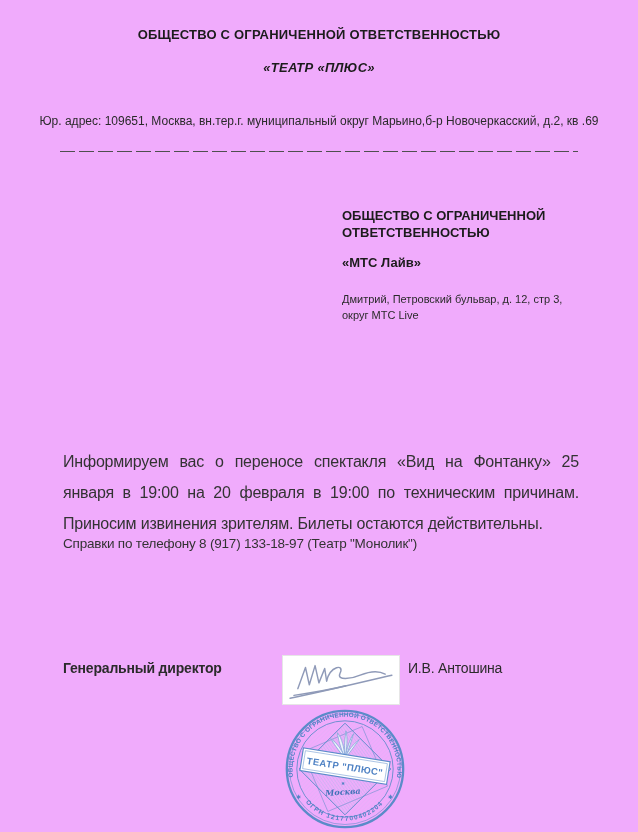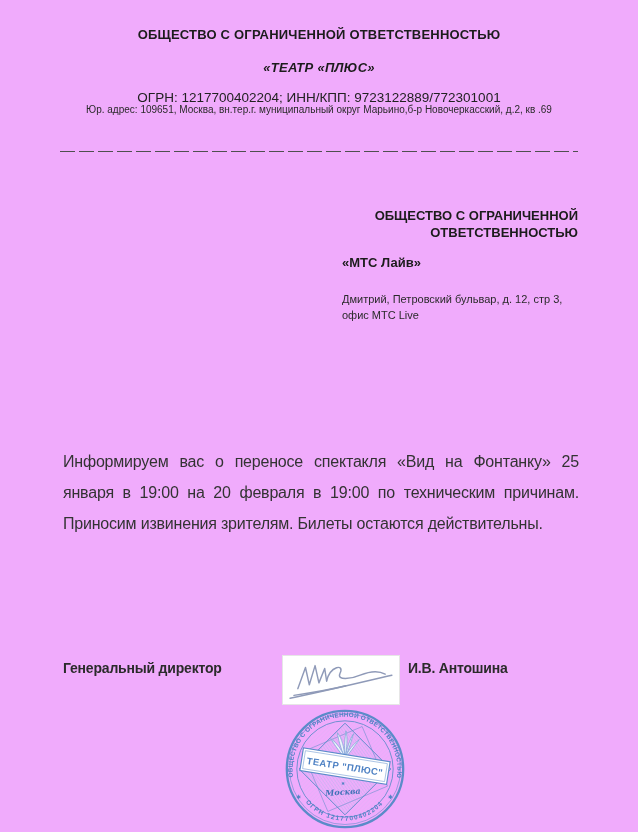--- a/index.html
+++ b/index.html
@@ -9,72 +9,72 @@
     background:#f0abfc;
     overflow:hidden;
     font-family:"Liberation Sans", sans-serif;
     color:#222;
   }
   .abs{position:absolute;}
   .center{left:0;right:0;text-align:center;}
   .hdr-org{top:27px;font-size:13px;font-weight:bold;color:#1c1c1c;letter-spacing:.2px;}
   .hdr-name{top:60px;font-size:13px;font-weight:bold;color:#1c1c1c;letter-spacing:.3px;font-style:italic;}
   .hdr-reg{top:90px;font-size:13.5px;color:#222;}
-  .hdr-addr{top:104px;font-size:10px;color:#2a2a2a;}
+  .hdr-addr{top:114px;font-size:12px;color:#2a2a2a;}
   .divider{
     top:151px;left:60px;width:518px;height:1px;
     background:repeating-linear-gradient(90deg,#4f4f4f 0 15px,rgba(0,0,0,0) 15px 19px);
   }
   .outgoing{top:207px;left:63px;font-size:13px;color:#1f1f1f;}
   .recipient{top:207px;left:342px;width:236px;}
-  .rec-org{font-size:13px;font-weight:bold;color:#1c1c1c;line-height:17px;text-align:right;}
+  .rec-org{font-size:13px;font-weight:bold;color:#1c1c1c;line-height:17px;}
   .rec-name{margin-top:14px;font-size:13px;font-weight:bold;color:#1c1c1c;}
   .rec-addr{margin-top:21px;font-size:11px;color:#2a2a2a;line-height:16px;}
   .salutation{top:416px;font-size:14.5px;font-weight:bold;color:#2b2b2b;letter-spacing:-.2px;}
   .body-par{
     top:446px;left:63px;width:516px;
     font-size:16px;color:#333;line-height:31px;
     text-align:justify;letter-spacing:-.2px;
   }
   .contact{top:536px;left:63px;font-size:13.5px;color:#333;letter-spacing:-.2px;}
   .sign-position{top:660px;left:63px;font-size:14px;font-weight:bold;color:#2b2b2b;letter-spacing:-.2px;}
-  .sign-name{top:660px;left:408px;font-size:14px;font-weight:bold;color:#2b2b2b;letter-spacing:-.2px;text-align:right;}
+  .sign-name{top:660px;left:408px;font-size:14px;font-weight:normal;color:#2b2b2b;letter-spacing:-.2px;text-align:right;}
   .sig-box{
     top:655px;left:282px;width:118px;height:50px;
     background:#fff;border:1px solid #e6e6e6;box-sizing:border-box;
   }
   .sig-box svg{display:block;width:100%;height:100%;}
   .stamp{top:707px;left:283px;width:124px;height:124px;}
   .stamp svg{display:block;width:100%;height:100%;}
 </style>
 </head>
 <body>
 
 <div class="page">
 
   <div class="abs center hdr-org">ОБЩЕСТВО С ОГРАНИЧЕННОЙ ОТВЕТСТВЕННОСТЬЮ</div>
   <div class="abs center hdr-name">«ТЕАТР «ПЛЮС»</div>
-  <div class="abs center hdr-reg">ОГРН: 1217700402204; ИНН/КПП: 9723122889/772301001</div>
   <div class="abs center hdr-addr">Юр. адрес: 109651, Москва, вн.тер.г. муниципальный округ Марьино,б-р Новочеркасский, д.2, кв .69</div>
   <div class="abs divider"></div>
 
 
   <div class="abs recipient">
     <div class="rec-org">
       <div>ОБЩЕСТВО С ОГРАНИЧЕННОЙ</div>
       <div>ОТВЕТСТВЕННОСТЬЮ</div>
     </div>
     <div class="rec-name">«МТС Лайв»</div>
     <div class="rec-addr">
       <div>Дмитрий, Петровский бульвар, д. 12, стр 3,</div>
-      <div>офис МТС Live</div>
+      <div>округ МТС Live</div>
     </div>
   </div>
 
   <div class="abs body-par">Информируем вас о переносе спектакля «Вид на Фонтанку» 25  января в 19:00 на 20 февраля в 19:00 по техническим причинам. Приносим извинения зрителям. Билеты остаются действительны.</div>
+  <div class="abs contact">Справки  по телефону 8 (917) 133-18-97 (Театр "Монолик")</div>
 
   <div class="abs sign-position">Генеральный директор</div>
 
   <div class="abs sig-box">
     <svg viewBox="0 0 118 50">
       <g fill="none" stroke="#8f9ab8" stroke-width="1.5" stroke-linecap="round" stroke-linejoin="round">
         <path d="M14,34 L22,12 L26,30 L32,10 L36,28 L42,13 L44,26"></path>
         <path d="M44,26 C48,10 63,8 58,18 C54,26 70,24 79,20 C91,15 100,16 105,19"></path>
         <path d="M6,44 C36,38 78,28 112,20"></path>
         <path d="M10,41 C30,38 48,35 64,31"></path>

